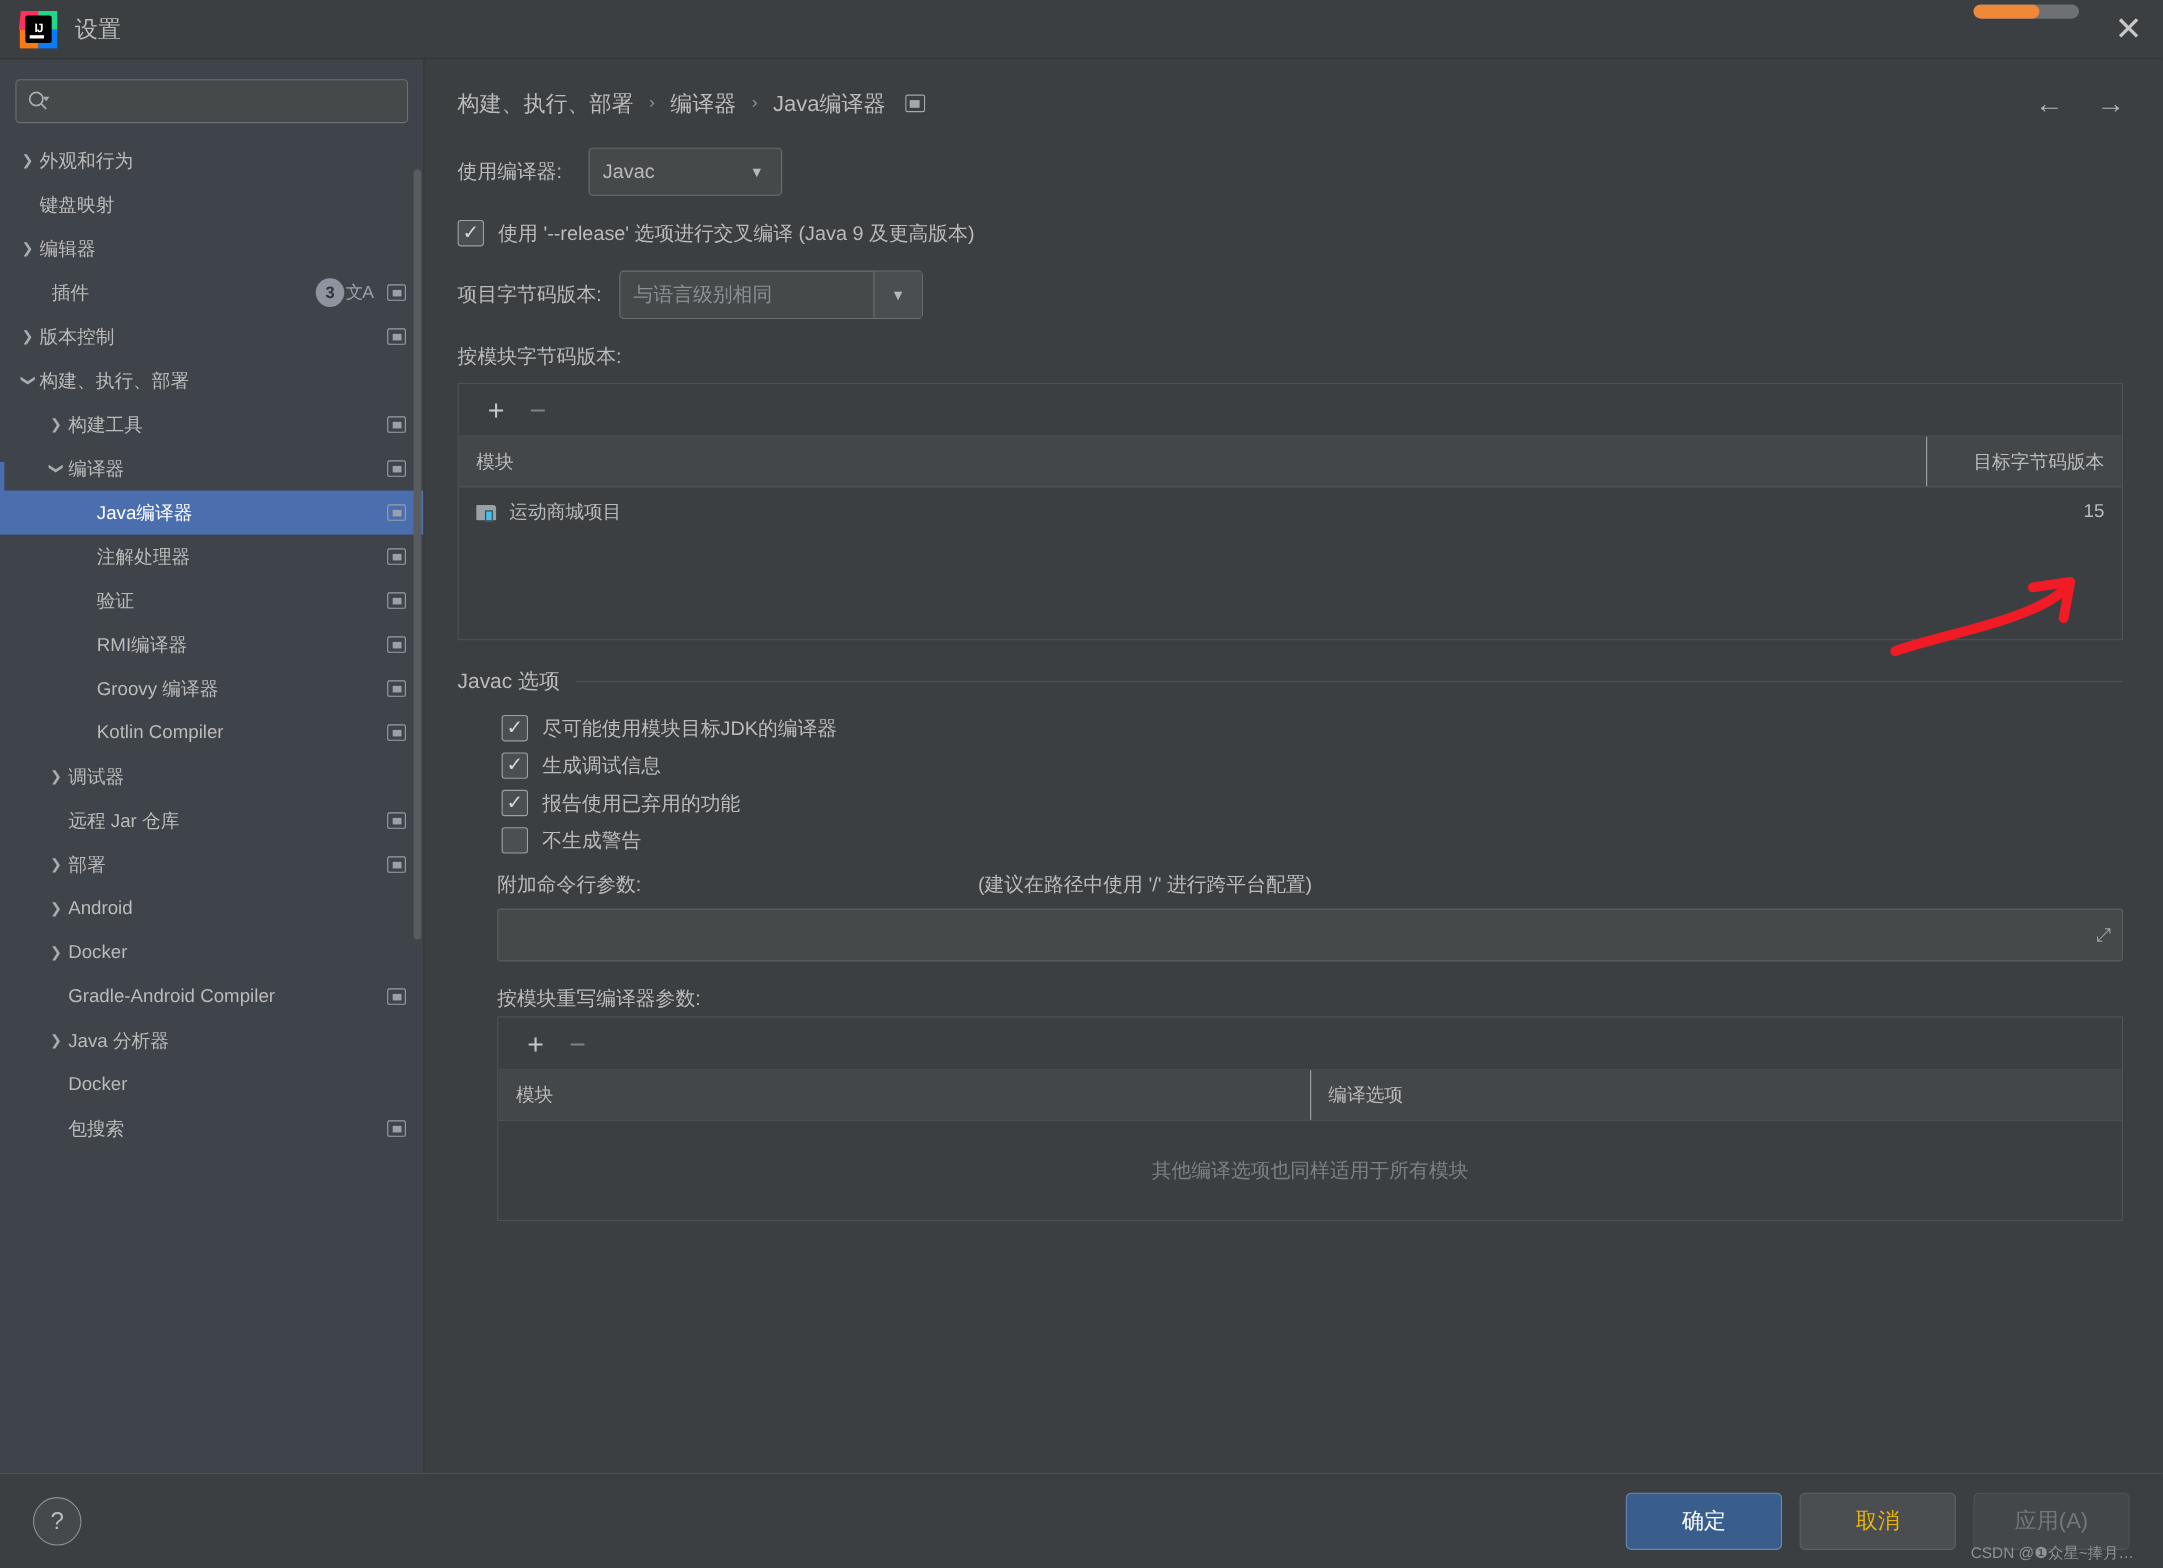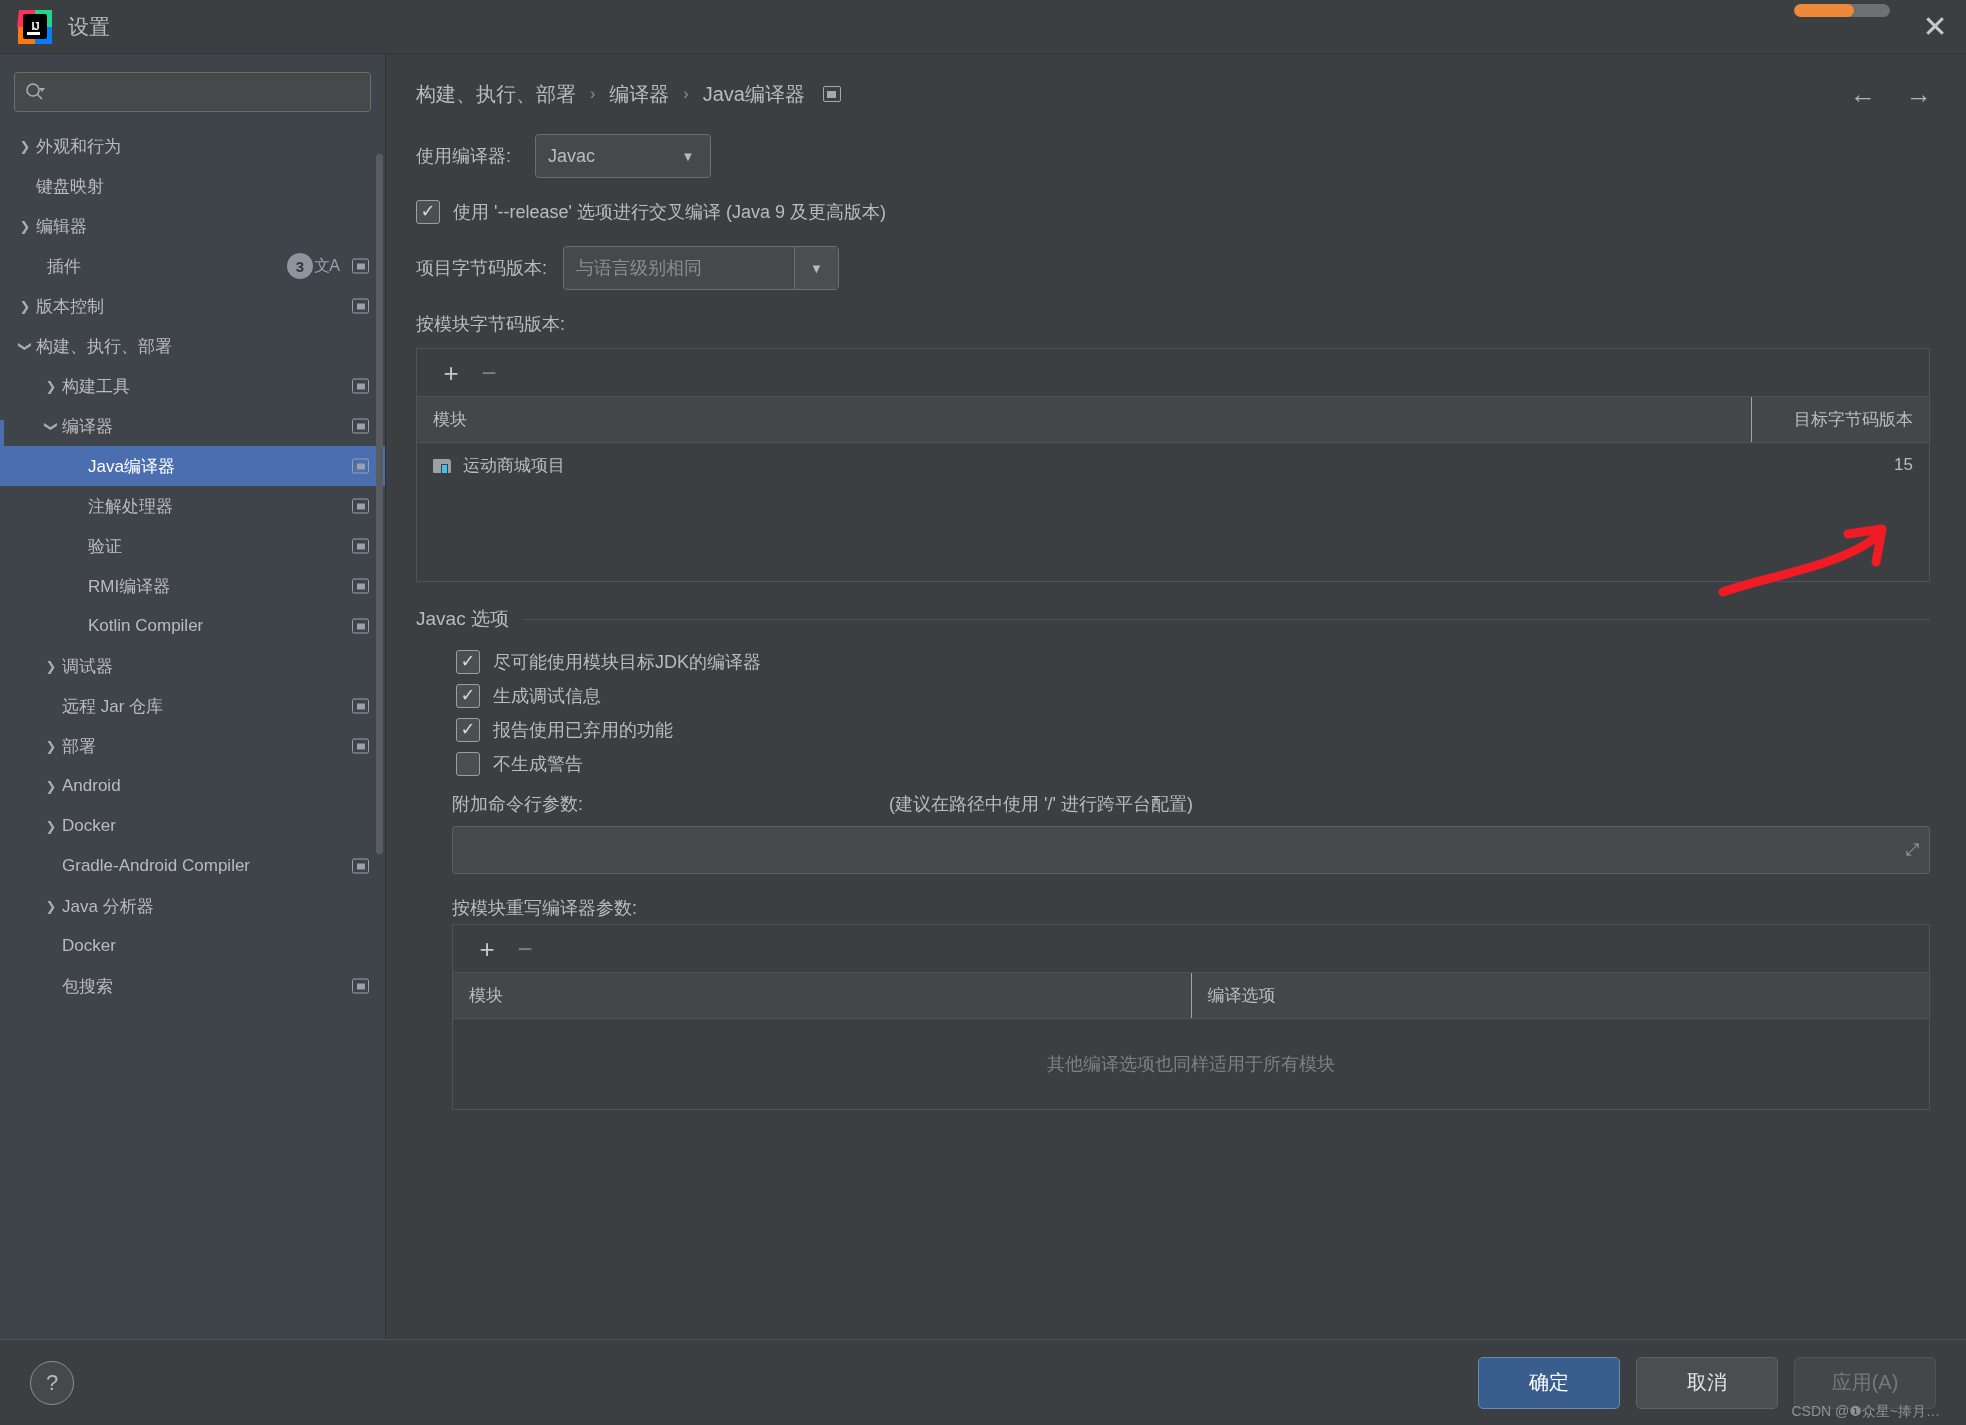--- a/index.html
+++ b/index.html
@@ -237,21 +237,21 @@
     width: 44px; height: 44px; border-radius: 50%;
     border: 1.5px solid #8b9097; color: #b6bbc0;
     display: flex; align-items: center; justify-content: center;
     font-size: 22px; cursor: pointer; background: #46494b;
   }
   .btns { margin-left: auto; display: flex; gap: 16px; }
   .btn {
     min-width: 142px; height: 52px; border-radius: 5px;
     display: flex; align-items: center; justify-content: center;
     font-size: 20px; cursor: pointer; padding: 0 18px;
-    border: 1px solid #5e6265; background: #4a4e50; color: #e5e5e5;
+    border: 1px solid #5e6265; background: #4a4e50; color: #eab308;
   }
   .btn.primary { background: #395d8c; border: 1px solid #6b89b5; color: #ffffff; }
   .btn.disabled { color: #74787c; border-color: #505456; background: #44474a; cursor: default; }
   .watermark {
     position: absolute; right: 26px; bottom: 4px;
     color: #8e9297; font-size: 14px; white-space: nowrap;
   }
 
   
   .annot { position: absolute; left: 0; top: 0; pointer-events: none; }
@@ -384,20 +384,29 @@
             <span class="tree-label">验证</span>
             <span class="row-gear">
               <i></i>
             </span>
           </div>
           <div class="tree-row" style="padding-left: 66px;">
             <span class="arrow none">
               <span class="chev">❯</span>
             </span>
             <span class="tree-label">RMI编译器</span>
+            <span class="row-gear">
+              <i></i>
+            </span>
+          </div>
+          <div class="tree-row" style="padding-left: 66px;">
+            <span class="arrow none">
+              <span class="chev">❯</span>
+            </span>
+            <span class="tree-label">Groovy 编译器</span>
             <span class="row-gear">
               <i></i>
             </span>
           </div>
           <div class="tree-row" style="padding-left: 66px;">
             <span class="arrow none">
               <span class="chev">❯</span>
             </span>
             <span class="tree-label">Kotlin Compiler</span>
             <span class="row-gear">

